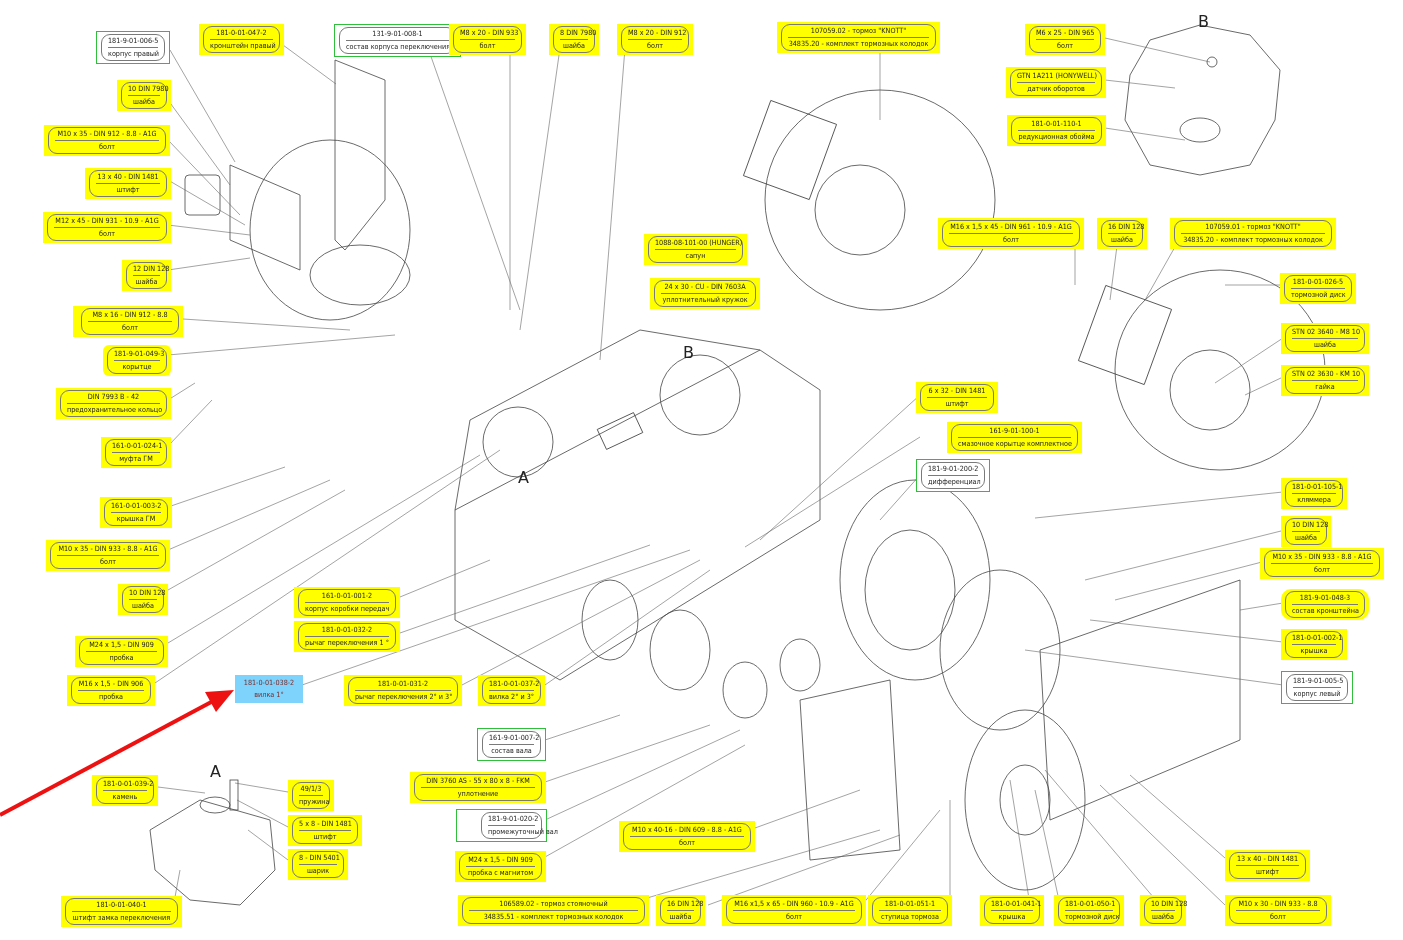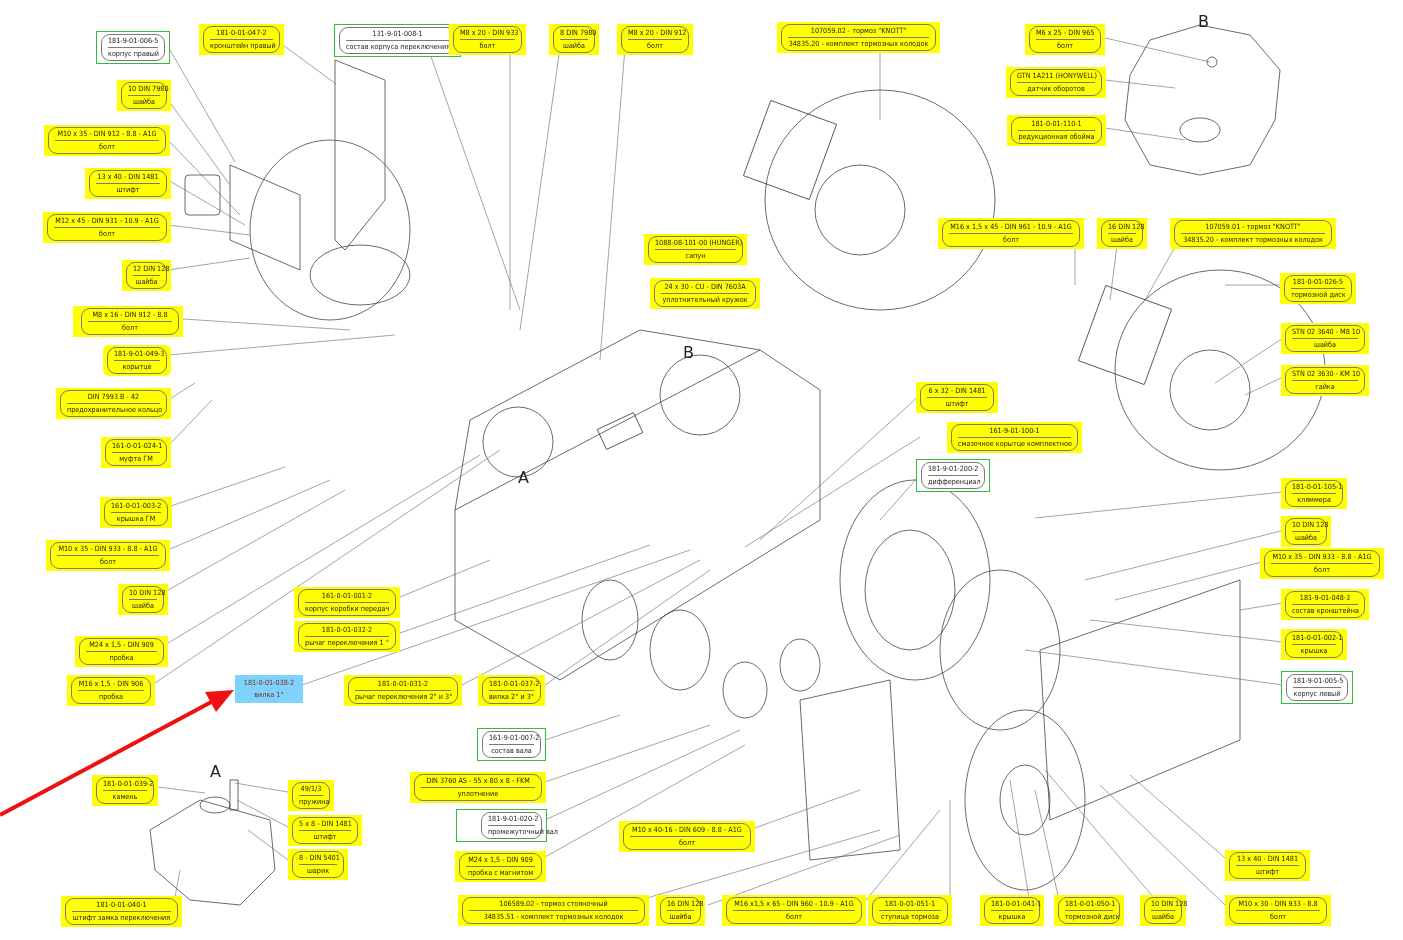--- a/index.html
+++ b/index.html
@@ -415,21 +415,21 @@
       <span class="l1">10 DIN 128</span>
       <span class="l2">шайба</span>
     </div>
   </div>
 <div class="callout yellow" style="left:1260px;top:548px;width:124px;">
     <div class="pill">
       <span class="l1">M10 x 35 - DIN 933 - 8.8 - A1G</span>
       <span class="l2">болт</span>
     </div>
   </div>
-<div class="callout yellow" style="left:1281px;top:589px;width:88px;">
+<div class="callout yellow" style="left:1281px;top:589px;width:88px;border-radius:10px;">
     <div class="pill">
       <span class="l1">181-9-01-048-3</span>
       <span class="l2">состав кронштейна</span>
     </div>
   </div>
 <div class="callout yellow" style="left:1281px;top:629px;width:66px;">
     <div class="pill">
       <span class="l1">181-0-01-002-1</span>
       <span class="l2">крышка</span>
     </div>

